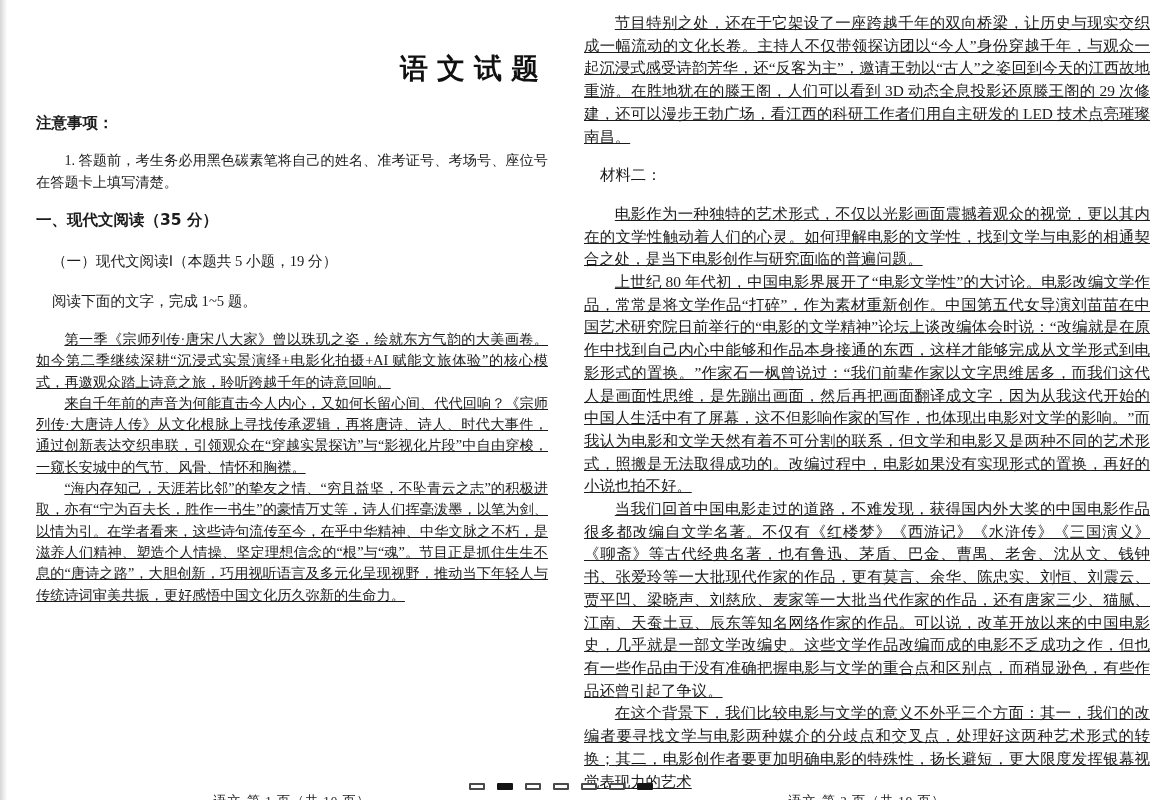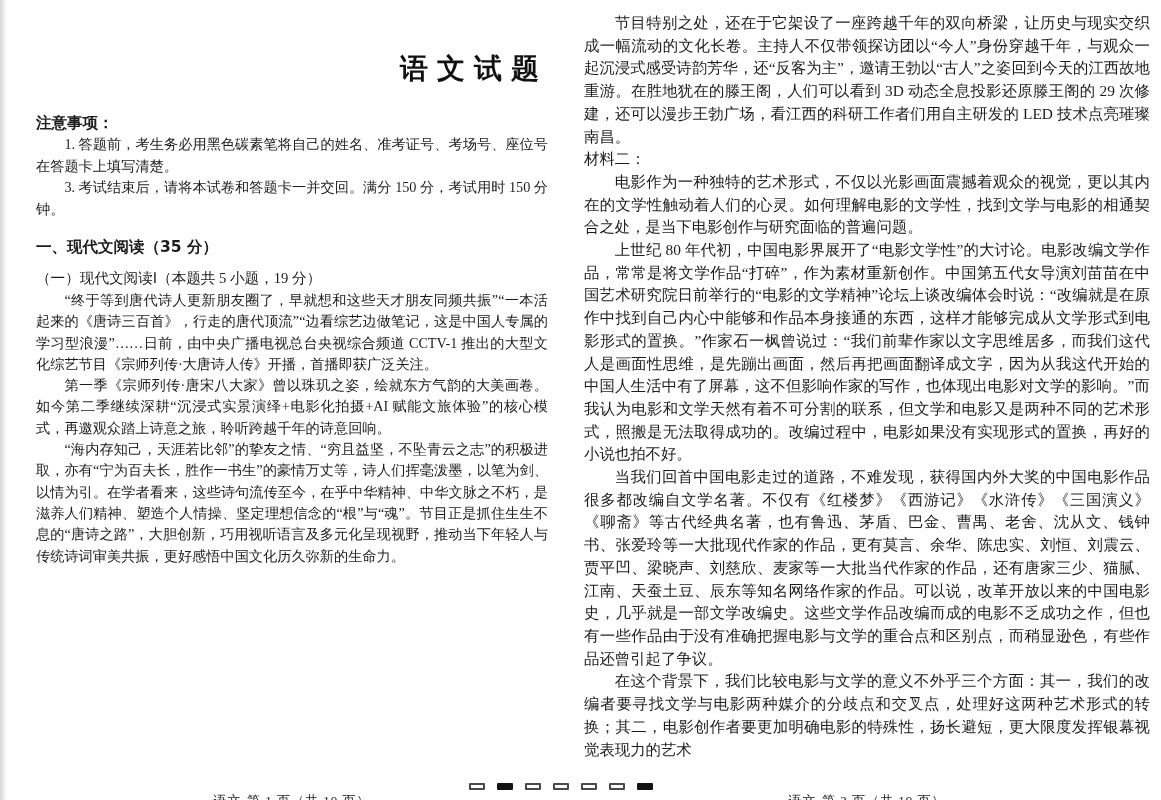--- a/index.html
+++ b/index.html
@@ -26,21 +26,21 @@
   .exam-title {
     margin: 50px 0 0 0;
     text-align: right;
     font-family: "DejaVu Sans", sans-serif;
     font-weight: bold;
     font-size: 28px;
     letter-spacing: 9px;
     color: #111;
   }
   .notice-heading {
-    margin: 24px 0 0 0;
+    margin: 24px 0 16px 0;
     font-family: "DejaVu Sans", sans-serif;
     font-weight: bold;
     font-size: 15.5px;
     line-height: 22px;
   }
   .note {
     margin: 0;
     font-size: 14.2px;
     line-height: 21.5px;
     text-indent: 2em;
@@ -48,31 +48,32 @@
     text-justify: inter-character;
   }
   .section-heading {
     margin: 15px 0 6px 0;
     font-family: "DejaVu Sans", sans-serif;
     font-weight: bold;
     font-size: 15.5px;
     line-height: 25px;
   }
   .subsection-heading, .instruction-line, .material-label {
-    margin: 0;
+    margin: 16px;
     font-size: 14.6px;
     line-height: 24px;
   }
   .body-p {
     margin: 0;
     font-size: 14.2px;
     line-height: 21.3px;
     text-indent: 2em;
     text-align: justify;
     text-justify: inter-character;
+    text-decoration: underline;
   }
   .page-2 .body-p {
     font-size: 15.4px;
     line-height: 22.7px;
   }
   .page-2 .material-label {
     font-size: 15.4px;
     line-height: 22.7px;
   }
   .page-2-inner { padding-top: 12px; }
@@ -111,27 +112,27 @@
 <body>
 
 <div class="sheet">
   <div class="scan-edge"></div>
 
   <div class="page page-1">
     <h1 class="exam-title">语文试题</h1>
 
     <p class="notice-heading">注意事项：</p>
     <p class="note">1. 答题前，考生务必用黑色碳素笔将自己的姓名、准考证号、考场号、座位号在答题卡上填写清楚。</p>
-    <p class="note">3. 考试结束后，请将本试卷和答题卡一并交回。满分 150 分，考试用时 150 分钟。</p>
 
     <p class="section-heading">一、现代文阅读（35 分）</p>
     <p class="subsection-heading">（一）现代文阅读Ⅰ（本题共 5 小题，19 分）</p>
+    <p class="instruction-line">阅读下面的文字，完成 1~5 题。</p>
 
-    <p class="body-p">“终于等到唐代诗人更新朋友圈了，早就想和这些天才朋友同频共振”“一本活起来的《唐诗三百首》，行走的唐代顶流”“边看综艺边做笔记，这是中国人专属的学习型浪漫”……日前，由中央广播电视总台央视综合频道 CCTV-1 推出的大型文化综艺节目《宗师列传·大唐诗人传》开播，首播即获广泛关注。</p>
     <p class="body-p">第一季《宗师列传·唐宋八大家》曾以珠玑之姿，绘就东方气韵的大美画卷。如今第二季继续深耕“沉浸式实景演绎+电影化拍摄+AI 赋能文旅体验”的核心模式，再邀观众踏上诗意之旅，聆听跨越千年的诗意回响。</p>
+    <p class="body-p">来自千年前的声音为何能直击今人内心，又如何长留心间、代代回响？《宗师列传·大唐诗人传》从文化根脉上寻找传承逻辑，再将唐诗、诗人、时代大事件，通过创新表达交织串联，引领观众在“穿越实景探访”与“影视化片段”中自由穿梭，一窥长安城中的气节、风骨、情怀和胸襟。</p>
     <p class="body-p">“海内存知己，天涯若比邻”的挚友之情、“穷且益坚，不坠青云之志”的积极进取，亦有“宁为百夫长，胜作一书生”的豪情万丈等，诗人们挥毫泼墨，以笔为剑、以情为引。在学者看来，这些诗句流传至今，在乎中华精神、中华文脉之不朽，是滋养人们精神、塑造个人情操、坚定理想信念的“根”与“魂”。节目正是抓住生生不息的“唐诗之路”，大胆创新，巧用视听语言及多元化呈现视野，推动当下年轻人与传统诗词审美共振，更好感悟中国文化历久弥新的生命力。</p>
   </div>
 
   <div class="page page-2">
     <div class="page-2-inner">
       <p class="body-p">节目特别之处，还在于它架设了一座跨越千年的双向桥梁，让历史与现实交织成一幅流动的文化长卷。主持人不仅带领探访团以“今人”身份穿越千年，与观众一起沉浸式感受诗韵芳华，还“反客为主”，邀请王勃以“古人”之姿回到今天的江西故地重游。在胜地犹在的滕王阁，人们可以看到 3D 动态全息投影还原滕王阁的 29 次修建，还可以漫步王勃广场，看江西的科研工作者们用自主研发的 LED 技术点亮璀璨南昌。</p>
       <p class="material-label">材料二：</p>
       <p class="body-p">电影作为一种独特的艺术形式，不仅以光影画面震撼着观众的视觉，更以其内在的文学性触动着人们的心灵。如何理解电影的文学性，找到文学与电影的相通契合之处，是当下电影创作与研究面临的普遍问题。</p>
       <p class="body-p">上世纪 80 年代初，中国电影界展开了“电影文学性”的大讨论。电影改编文学作品，常常是将文学作品“打碎”，作为素材重新创作。中国第五代女导演刘苗苗在中国艺术研究院日前举行的“电影的文学精神”论坛上谈改编体会时说：“改编就是在原作中找到自己内心中能够和作品本身接通的东西，这样才能够完成从文学形式到电影形式的置换。”作家石一枫曾说过：“我们前辈作家以文字思维居多，而我们这代人是画面性思维，是先蹦出画面，然后再把画面翻译成文字，因为从我这代开始的中国人生活中有了屏幕，这不但影响作家的写作，也体现出电影对文学的影响。”而我认为电影和文学天然有着不可分割的联系，但文学和电影又是两种不同的艺术形式，照搬是无法取得成功的。改编过程中，电影如果没有实现形式的置换，再好的小说也拍不好。</p>
       <p class="body-p">当我们回首中国电影走过的道路，不难发现，获得国内外大奖的中国电影作品很多都改编自文学名著。不仅有《红楼梦》《西游记》《水浒传》《三国演义》《聊斋》等古代经典名著，也有鲁迅、茅盾、巴金、曹禺、老舍、沈从文、钱钟书、张爱玲等一大批现代作家的作品，更有莫言、余华、陈忠实、刘恒、刘震云、贾平凹、梁晓声、刘慈欣、麦家等一大批当代作家的作品，还有唐家三少、猫腻、江南、天蚕土豆、辰东等知名网络作家的作品。可以说，改革开放以来的中国电影史，几乎就是一部文学改编史。这些文学作品改编而成的电影不乏成功之作，但也有一些作品由于没有准确把握电影与文学的重合点和区别点，而稍显逊色，有些作品还曾引起了争议。</p>

